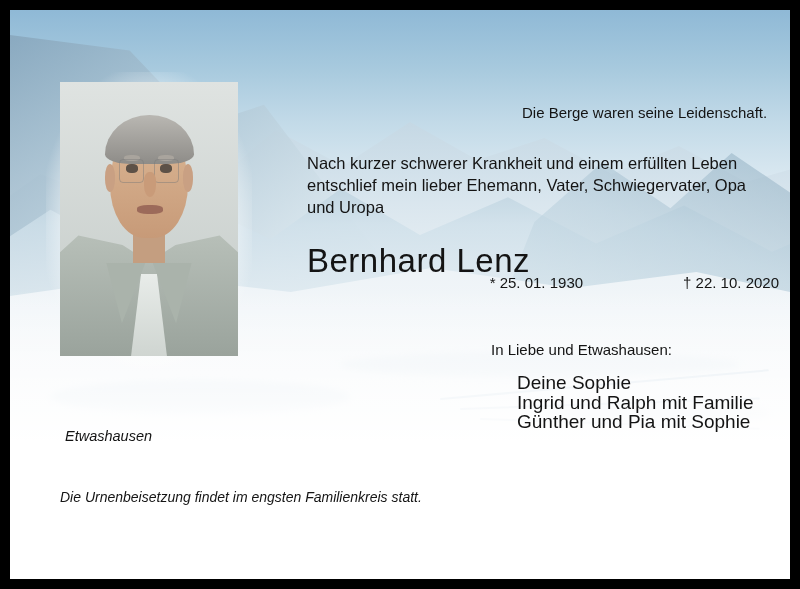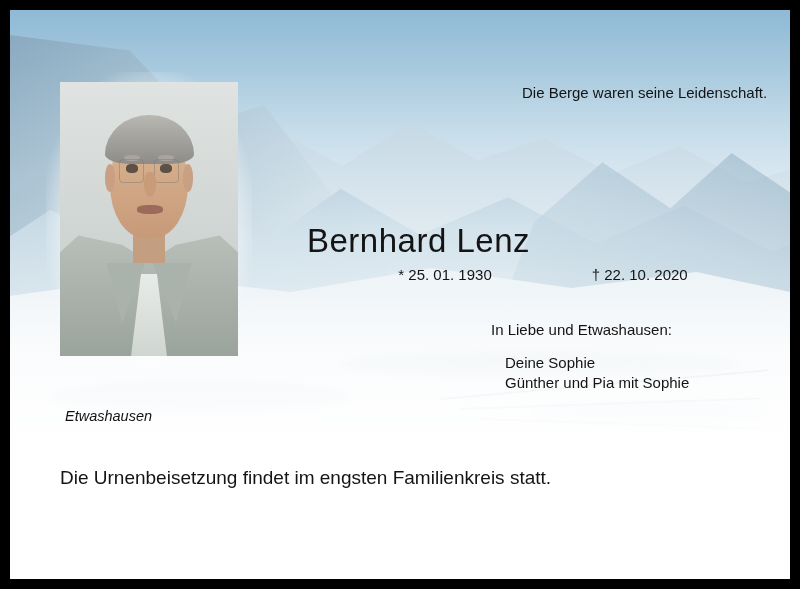--- a/index.html
+++ b/index.html
@@ -213,20 +213,21 @@
     position: absolute; top: 28%; width: 13%; height: 8%;
     border: 1.5px solid rgba(120,120,120,.45); border-radius: 4px;
   }
   .p-glasses-l { left: 33%; }
   .p-glasses-r { left: 53%; }
 
   
   .txt {
     position: absolute;
     color: #141414;
+    margin-top: 20px;
   }
   .motto {
     left: 512px;
     top: 74px;
     font-size: 15px;
   }
   .intro {
     left: 297px;
     top: 122px;
     width: 470px;
@@ -236,50 +237,51 @@
   .name {
     left: 297px;
     top: 212px;
     width: 472px;
     text-align: left;
     font-size: 33px;
     letter-spacing: .5px;
   }
   .dates {
     left: 297px;
-    top: 256px;
+    top: 244px;
     width: 472px;
     font-size: 15px;
     display: flex;
-    justify-content: center;
+    justify-content: flex-end;
     gap: 100px;
   }
   .thanks-head {
     left: 481px;
     top: 311px;
     font-size: 15px;
   }
   .family {
-    left: 495px;
+    left: 507px;
     top: 343px;
-    font-size: 15px;
+    font-size: 19px;
     line-height: 19.5px;
   }
   .place {
     left: 55px;
     top: 398px;
     font-size: 14.5px;
     font-style: italic;
   }
   .footer {
     left: 50px;
     top: 455px;
     width: 700px;
-    font-size: 19px;
+    font-size: 14px;
     line-height: 25px;
+    font-style: italic;
   }
   .footer div { white-space: pre-wrap; }
 </style>
 </head>
 <body>
 
 <div class="obituary">
 
   <div class="photo-bg">
     <div class="sky"></div>
@@ -317,32 +319,34 @@
       <div class="p-eye-r"></div>
       <div class="p-glasses-l"></div>
       <div class="p-glasses-r"></div>
       <div class="p-nose"></div>
       <div class="p-mouth"></div>
     </div>
   </div>
 
   <div class="txt motto">Die Berge waren seine Leidenschaft.</div>
 
+  <div class="txt intro">Nach kurzer schwerer Krankheit und einem erfüllten Leben entschlief mein lieber Ehemann, Vater, Schwiegervater, Opa und Uropa</div>
 
   <div class="txt name">Bernhard Lenz</div>
 
   <div class="txt dates">
     <span>* 25. 01. 1930</span>
     <span>† 22. 10. 2020</span>
   </div>
 
   <div class="txt thanks-head">In Liebe und Etwashausen:</div>
 
   <div class="txt family">
     <div>Deine Sophie</div>
+    <div>Ingrid und Ralph mit Familie</div>
     <div>Günther und Pia mit Sophie</div>
   </div>
 
   <div class="txt place">Etwashausen</div>
 
   <div class="txt footer">
     <div>Die Urnenbeisetzung findet im engsten Familienkreis statt.</div>
   </div>
 
 </div>

